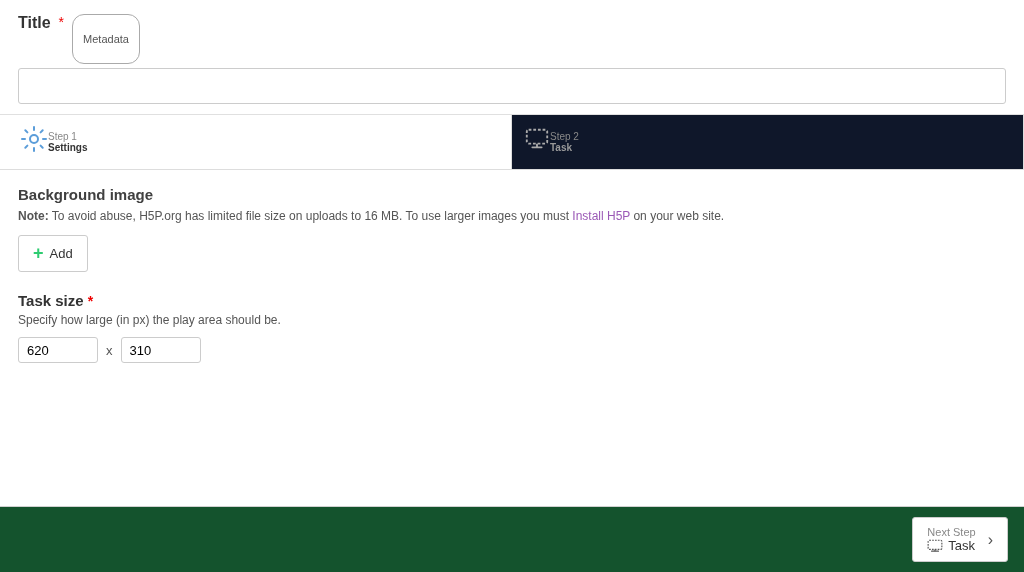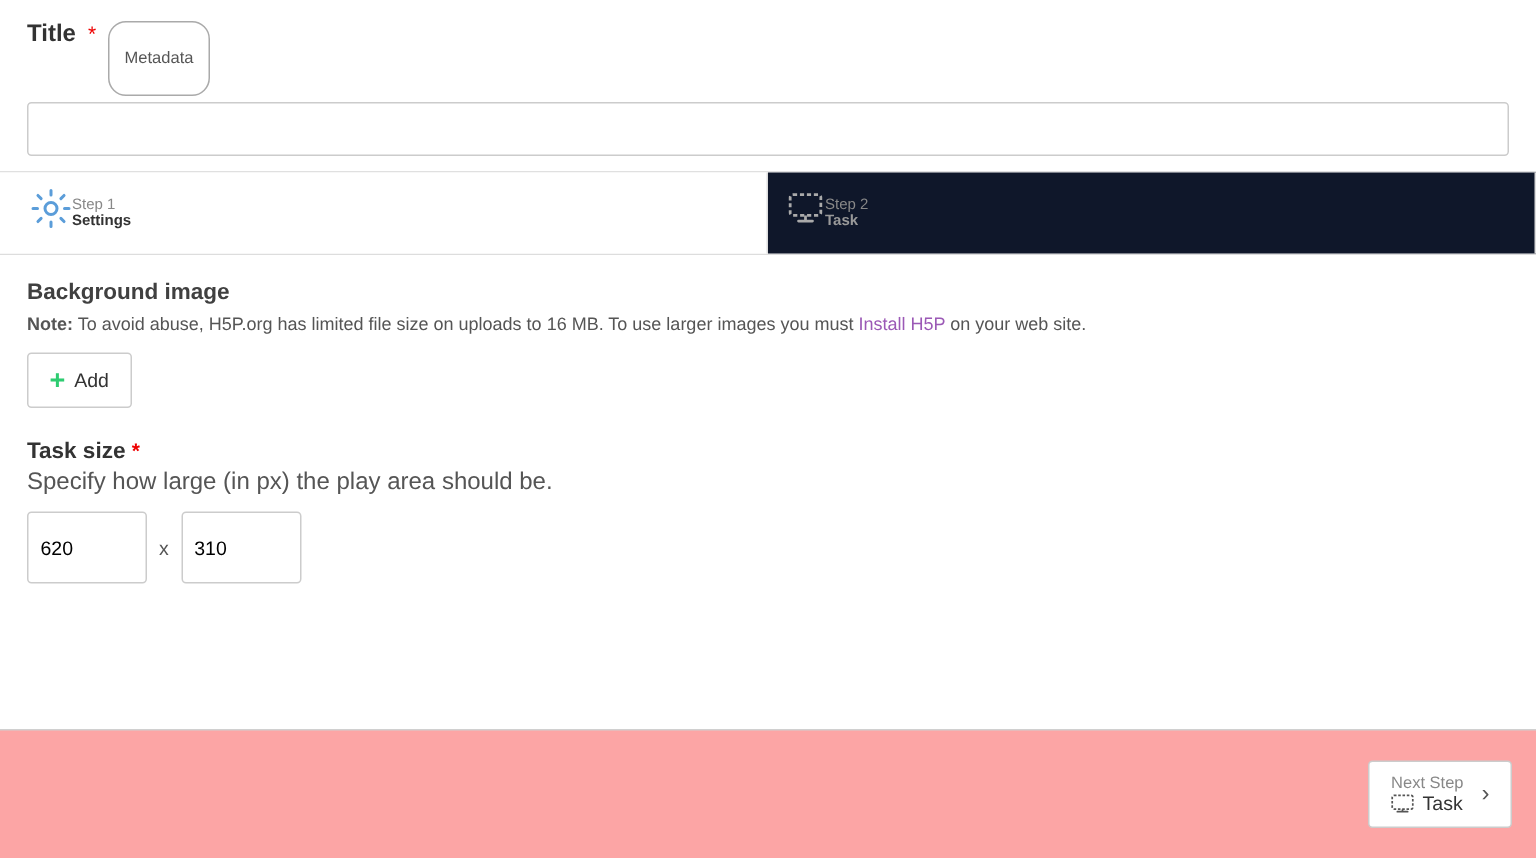--- a/index.html
+++ b/index.html
@@ -186,51 +186,51 @@
     }
 
     .task-size-label {
       font-size: 15px;
       font-weight: bold;
       color: #333;
       margin-bottom: 4px;
     }
 
     .task-size-desc {
-      font-size: 16px;
+      font-size: 12px;
       color: #555;
       margin-bottom: 10px;
     }
 
     .size-inputs {
       display: flex;
       align-items: center;
       gap: 8px;
     }
 
     .size-input {
       width: 80px;
-      height: 48px;
+      height: 26px;
       border: 1px solid #ccc;
       border-radius: 3px;
       padding: 4px 8px;
       font-size: 13px;
       outline: none;
     }
 
     .size-separator {
       font-size: 13px;
       color: #555;
     }
 
     
     .footer {
-      background: #fca5a5;
+      background: #14532d;
       border-top: 1px solid #d0d0d0;
-      padding: 20px 16px;
+      padding: 10px 16px;
       display: flex;
       justify-content: flex-end;
       align-items: center;
     }
 
     .next-step-btn {
       display: flex;
       align-items: center;
       gap: 8px;
       background: #fff;

